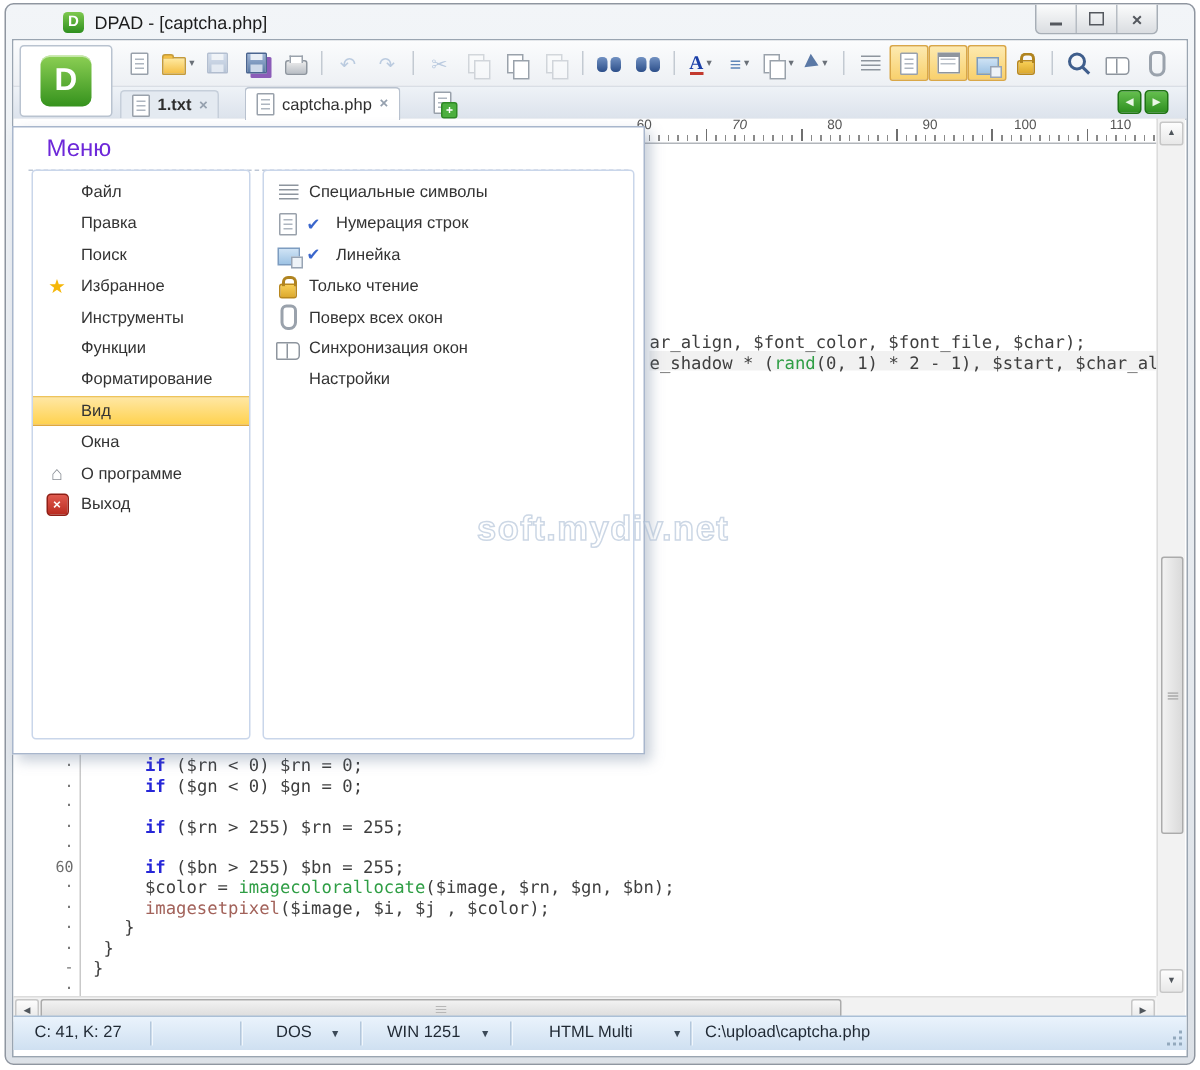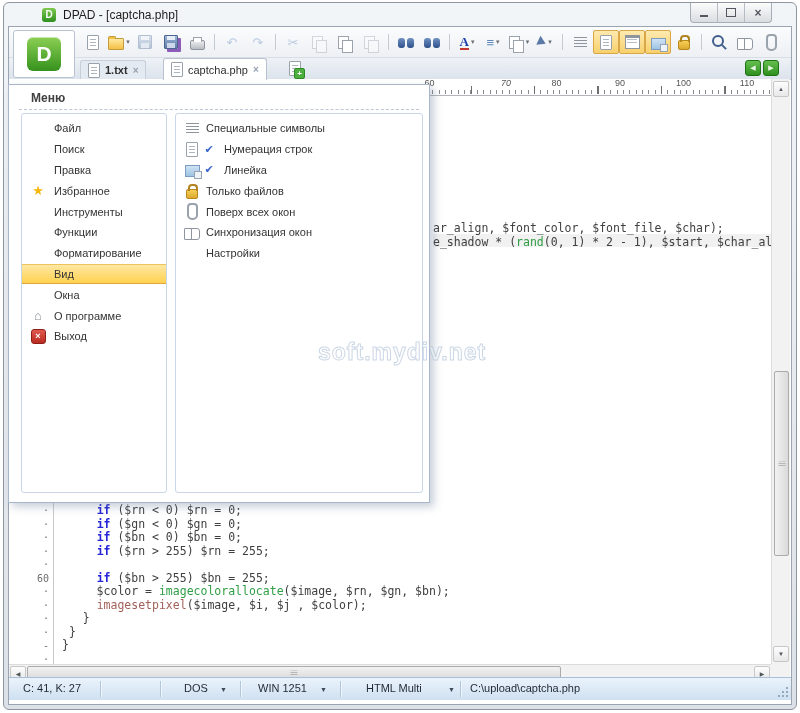--- a/index.html
+++ b/index.html
@@ -99,21 +99,21 @@
   .crow .gut{position:absolute;left:14px;width:26px;text-align:right;color:#6e6e6e;font-size:10px}
   .crow .code{position:absolute;left:53px;white-space:pre;color:#3f3f3f}
   .partial{position:absolute;white-space:pre;height:13.5px;line-height:13.5px;color:#3f3f3f}
   .tk-kw{color:#2626d8;font-weight:bold}
   .tk-fn{color:#2f9e45}
   .tk-fn2{color:#a2625a}
   
   .menu-panel{position:absolute;left:8px;top:84px;width:422px;height:419px;background:#fff;
     border:1px solid #a8b6cc;box-shadow:4px 4px 8px rgba(100,120,150,.35);z-index:50;box-sizing:border-box}
   .menu-head{margin:0 10px;padding:6px 2px 4px 12px;border-bottom:1px dashed #bdc7d6;
-    font-size:12px;font-weight:bold;color:#404040}
+    font-size:16px;font-weight:normal;color:#6d28d9}
   .mbox{position:absolute;top:28px;bottom:9px;border:1px solid #c9d6ea;border-radius:3px;
     padding-top:4px;box-sizing:border-box;background:#fff}
   .mbox-left{left:12px;width:146px}
   .mbox-right{left:166px;width:248px}
   .mrow{height:20.8px;display:flex;align-items:center;font-size:11px;color:#333;padding:0 2px;box-sizing:border-box}
   .mrow .islot{width:16px;display:flex;justify-content:center;margin-left:6px;flex:none}
   .mrow .chk{width:18px;color:#3a66cc;font-size:11px;flex:none;text-align:center}
   .mrow .lbl{margin-left:6px;white-space:nowrap}
   .mbox-left .mrow .lbl{margin-left:8px}
   .mrow.selected{background:linear-gradient(#ffe7a3,#ffd24f);border-top:1px solid #eec45a;border-bottom:1px solid #e0a83c}
@@ -274,39 +274,39 @@
     <i class="ic i-page i-newpage" style="position: absolute; left: 289.2px; top: 61px; z-index: 2;"></i>
   </div>
 <div class="navbtn" style="left:745px;top:60px">◀</div>
 <div class="navbtn" style="left:763px;top:60px">▶</div>
 
 <div class="ruler">
   <div class="minor"></div>
     <div class="major"></div>
   <div id="ruler-labels">
       <span class="rlabel" style="left: 420.5px;">60</span>
-      <span class="rlabel" style="left: 497px; font-style: italic;">70</span>
+      <span class="rlabel" style="left: 484px; font-style: italic;">70</span>
       <span class="rlabel" style="left: 547.5px;">80</span>
       <span class="rlabel" style="left: 611px;">90</span>
       <span class="rlabel" style="left: 674.5px;">100</span>
       <span class="rlabel" style="left: 738px;">110</span>
     </div>
 </div>
 
 <div class="editor">
   <div class="hl-band" style="top:138px"></div>
   <div class="gutter-line"></div>
   <div id="partials">
       <div class="partial" style="left: 424px; top: 126px;"><span>ar_align, $font_color, $font_file, $char);</span></div>
       <div class="partial" style="left: 424px; top: 139.5px;"><span>e_shadow * (</span><span class="tk-fn">rand</span><span>(0, 1) * 2 - 1), $start, $char_align</span></div>
     </div>
   <div id="code-rows">
       <div class="crow" style="top: 408px;"><span class="gut">·</span><span class="code"><span>     </span><span class="tk-kw">if</span><span> ($rn &lt; 0) $rn = 0;</span></span></div>
       <div class="crow" style="top: 421.5px;"><span class="gut">·</span><span class="code"><span>     </span><span class="tk-kw">if</span><span> ($gn &lt; 0) $gn = 0;</span></span></div>
-      <div class="crow" style="top: 435px;"><span class="gut">·</span><span class="code"><span>     </span><span class="tk-kw">if</span><span> ($bn &lt; 0) $bn = 0;</span></span></div>
+      <div class="crow" style="top: 435px;"><span class="gut">·</span></div>
       <div class="crow" style="top: 448.5px;"><span class="gut">·</span><span class="code"><span>     </span><span class="tk-kw">if</span><span> ($rn &gt; 255) $rn = 255;</span></span></div>
       <div class="crow" style="top: 462px;"><span class="gut">·</span></div>
       <div class="crow" style="top: 475.5px;"><span class="gut">60</span><span class="code"><span>     </span><span class="tk-kw">if</span><span> ($bn &gt; 255) $bn = 255;</span></span></div>
       <div class="crow" style="top: 489px;"><span class="gut">·</span><span class="code"><span>     $color = </span><span class="tk-fn">imagecolorallocate</span><span>($image, $rn, $gn, $bn);</span></span></div>
       <div class="crow" style="top: 502.5px;"><span class="gut">·</span><span class="code"><span>     </span><span class="tk-fn2">imagesetpixel</span><span>($image, $i, $j , $color);</span></span></div>
       <div class="crow" style="top: 516px;"><span class="gut">·</span><span class="code"><span>   }</span></span></div>
       <div class="crow" style="top: 529.5px;"><span class="gut">·</span><span class="code"><span> }</span></span></div>
       <div class="crow" style="top: 543px;"><span class="gut">-</span><span class="code"><span>}</span></span></div>
       <div class="crow" style="top: 556.5px;"><span class="gut">·</span><span class="code"><span></span></span></div>
     </div>
@@ -314,25 +314,25 @@
 
 <div class="menu-panel">
   <div class="menu-head">Меню</div>
   <div class="mbox mbox-left" id="menu-left">
       <div class="mrow">
         <span class="islot"></span>
         <span class="lbl">Файл</span>
       </div>
       <div class="mrow">
         <span class="islot"></span>
+        <span class="lbl">Правка</span>
+      </div>
+      <div class="mrow">
+        <span class="islot"></span>
         <span class="lbl">Поиск</span>
-      </div>
-      <div class="mrow">
-        <span class="islot"></span>
-        <span class="lbl">Правка</span>
       </div>
       <div class="mrow">
         <span class="islot mi-star">★</span>
         <span class="lbl">Избранное</span>
       </div>
       <div class="mrow">
         <span class="islot"></span>
         <span class="lbl">Инструменты</span>
       </div>
       <div class="mrow">
@@ -380,21 +380,21 @@
         <span class="islot">
           <i class="ic i-pic"></i>
         </span>
         <span class="chk">✔</span>
         <span class="lbl">Линейка</span>
       </div>
       <div class="mrow">
         <span class="islot">
           <i class="ic i-lock"></i>
         </span>
-        <span class="lbl">Только файлов</span>
+        <span class="lbl">Только чтение</span>
       </div>
       <div class="mrow">
         <span class="islot">
           <i class="ic i-clip"></i>
         </span>
         <span class="lbl">Поверх всех окон</span>
       </div>
       <div class="mrow">
         <span class="islot">
           <i class="ic i-book"></i>

